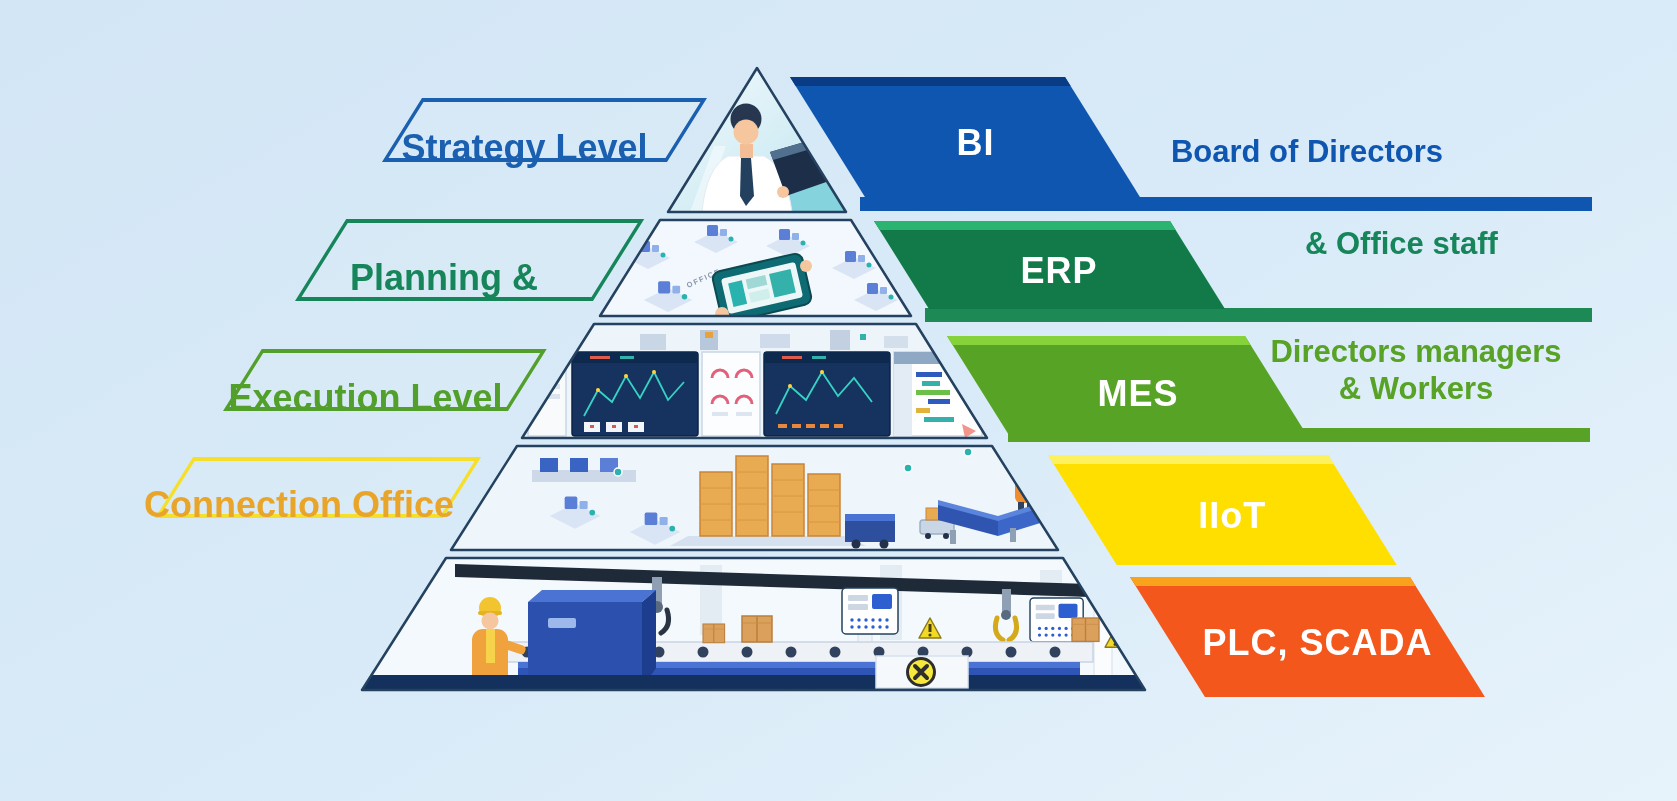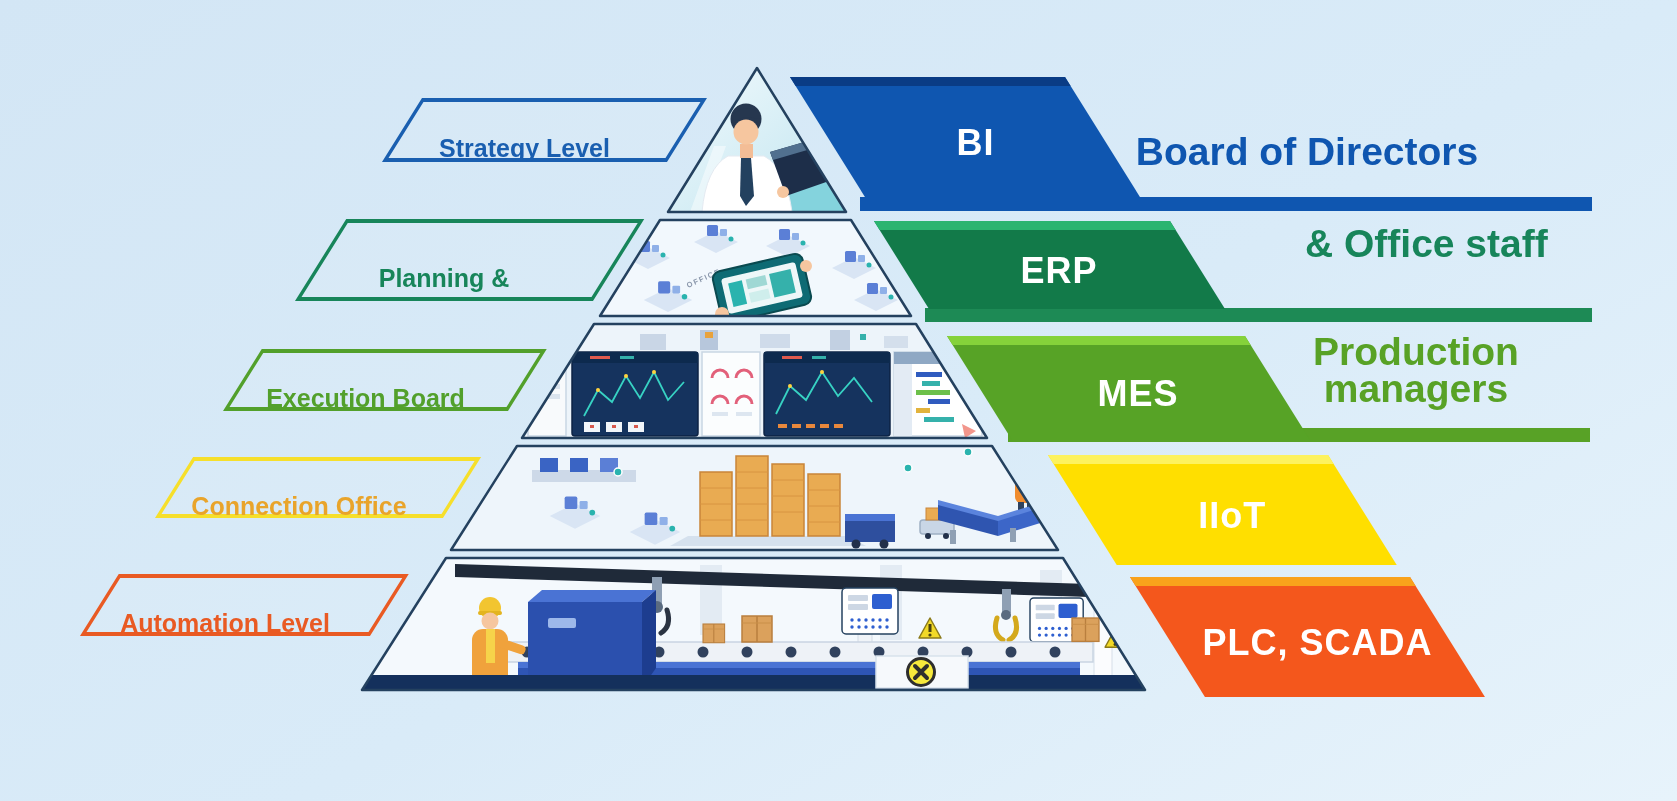--- a/index.html
+++ b/index.html
@@ -8,21 +8,21 @@
     background:linear-gradient(150deg,#d3e6f5 0%,#d9ebf8 55%,#e7f3fb 100%);
     font-family:"Liberation Sans",sans-serif;font-weight:bold;
   }
   svg.pyr{position:absolute;left:0;top:0;}
 
   
   .plabel{position:absolute;}
   .pshape{position:absolute;left:0;top:0;right:0;bottom:0;border:4px solid;
           transform:skewX(-32deg);transform-origin:0 100%;background:rgba(255,255,255,0.06);}
   .ptext{position:absolute;left:-18px;top:0;right:-18px;bottom:0;display:flex;flex-direction:column;
-         align-items:center;justify-content:center;font-size:25px;line-height:1.12;text-align:center;margin-top:36px;}
+         align-items:center;justify-content:center;font-size:36px;line-height:1.12;text-align:center;margin-top:36px;}
   #lbl-strategy  {left:382px;top:98px; width:285px;height:64px;}
   #lbl-planning  {left:295px;top:219px;width:298px;height:82px;}
   #lbl-execution {left:223px;top:349px;width:285px;height:62px;}
   #lbl-connection{left:155px;top:457px;width:288px;height:61px;}
   #lbl-automation{left:80px; top:574px;width:290px;height:62px;}
 
   
   .bar{position:absolute;transform:skewX(32deg);transform-origin:0 0;
        display:flex;align-items:center;justify-content:center;}
   .bar::before{content:"";position:absolute;left:0;top:0;right:0;height:9px;background:var(--bevel,transparent);}
@@ -33,21 +33,21 @@
   #bar-iiot{left:1048px;top:455px;width:280px;height:110px;}
   #bar-plc {left:1130px;top:577px;width:280px;height:120px;}
 
   
   .tline{position:absolute;height:14px;}
   #tl-0{left:860px; top:197px;width:732px;}
   #tl-1{left:925px; top:308px;width:667px;}
   #tl-2{left:1008px;top:428px;width:582px;}
 
   
-  .aud{position:absolute;font-size:39px;line-height:37px;}
+  .aud{position:absolute;font-size:31px;line-height:37px;}
   .aud span{display:block;}
   #aud-bi {left:1117px;top:133px;width:380px;text-align:center;}
   #aud-erp{left:1250px;top:225px;text-align:left;}
   #aud-erp .l2{margin-left:55px;}
   #aud-mes{left:1240px;top:333px;width:352px;text-align:center;}
 </style>
 </head>
 <body>
 
 <div class="stage">
@@ -374,35 +374,29 @@
   </div>
   <div class="plabel" id="lbl-planning" style="color: rgb(23, 133, 90);">
     <div class="pshape" style="border-color: rgb(23, 133, 90);"></div>
     <div class="ptext">
       <span>Planning &amp;</span>
     </div>
   </div>
   <div class="plabel" id="lbl-execution" style="color: rgb(82, 160, 43);">
     <div class="pshape" style="border-color: rgb(82, 160, 43);"></div>
     <div class="ptext">
-        <span>Execution Board</span>
+        <span>Execution Level</span>
       </div>
   </div>
   <div class="plabel" id="lbl-connection" style="color: rgb(233, 164, 42);">
     <div class="pshape" style="border-color: rgb(246, 223, 43);"></div>
     <div class="ptext">
         <span>Connection Office</span>
       </div>
   </div>
-  <div class="plabel" id="lbl-automation" style="color: rgb(233, 90, 35);">
-    <div class="pshape" style="border-color: rgb(233, 90, 35);"></div>
-    <div class="ptext">
-        <span>Automation Level</span>
-      </div>
-  </div>
 
   <div class="tline" id="tl-0" style="background-color: rgb(15, 86, 176);"></div>
   <div class="tline" id="tl-1" style="background-color: rgb(29, 138, 85);"></div>
   <div class="tline" id="tl-2" style="background-color: rgb(88, 162, 38);"></div>
 
   <div class="bar" id="bar-bi" style="background-color: rgb(15, 86, 176); --bevel: #0a3c85;">
     <span class="sys">BI</span>
   </div>
   <div class="bar" id="bar-erp" style="background-color: rgb(18, 122, 73); --bevel: #2bb470;">
     <span class="sys">ERP</span>
@@ -417,16 +411,17 @@
     <span class="sys">PLC, SCADA</span>
   </div>
 
   <div class="aud" id="aud-bi" style="color: rgb(15, 86, 176);">
     <span>Board of Directors</span>
   </div>
   <div class="aud" id="aud-erp" style="color: rgb(23, 133, 90);">
     <span class="l2">&amp; Office staff</span>
   </div>
   <div class="aud" id="aud-mes" style="color: rgb(88, 162, 38);">
-    <span>Production managers</span>
+    <span>Directors managers</span>
+    <span>&amp; Workers</span>
   </div>
 
 </div>
 
 </body></html>

